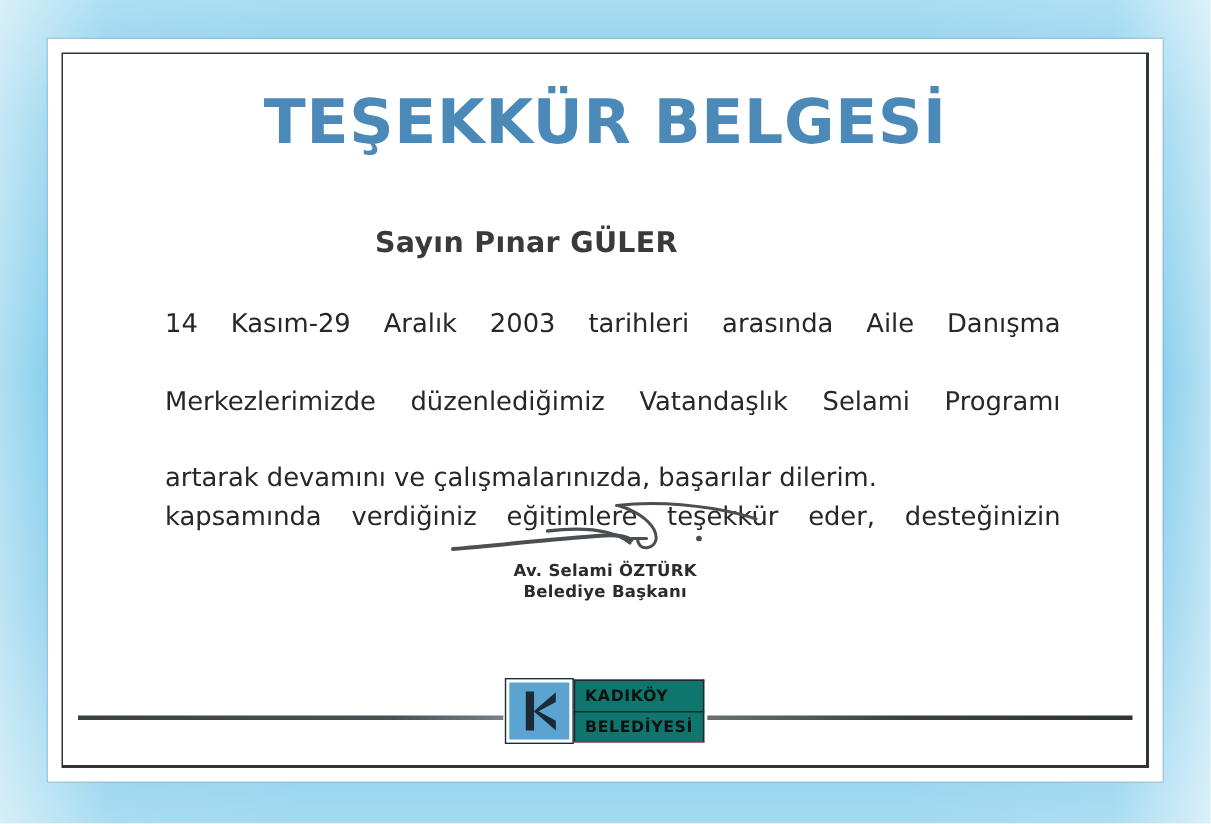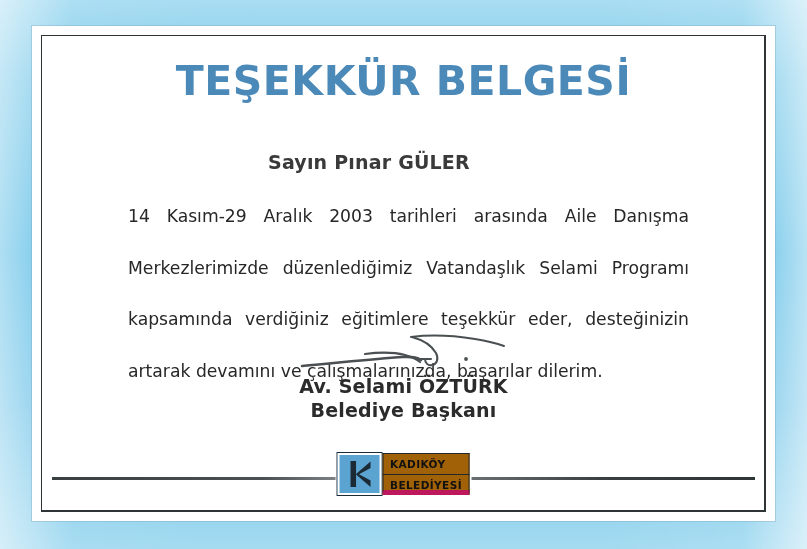--- a/index.html
+++ b/index.html
@@ -61,21 +61,21 @@
     bottom: 9px;
     border: 1px solid #2f3437;
     border-right-width: 2px;
     border-bottom-width: 2px;
     pointer-events: none;
   }
 
   .content {
     position: absolute;
     inset: 0;
-    padding: 0 70px;
+    padding: 0 52px;
     box-sizing: border-box;
     border-radius: 24px;
   }
 
   .title {
     margin: 0;
     padding-top: 31px;
     text-align: center;
     font-size: 41px;
     font-weight: bold;
@@ -131,21 +131,21 @@
   .signature-mark {
     display: block;
     margin: 0 auto;
     width: 210px;
     height: 52px;
   }
 
   .sign-name,
   .sign-role {
     margin: 0;
-    font-size: 19px;
+    font-size: 11px;
     font-weight: bold;
     color: #2b2b2b;
     line-height: 1.28;
     letter-spacing: 0.2px;
   }
   .sign-name { margin-top: -4px; }
 
   
   .footer {
     position: absolute;
@@ -203,46 +203,46 @@
     border: 1px solid #23282b;
     border-bottom: none;
     padding: 1px 7px 0 7px;
     font-size: 10.5px;
     font-weight: bold;
     color: #111111;
     letter-spacing: 0.4px;
     line-height: 19px;
     height: 21px;
     box-sizing: border-box;
-    background: #a16207;
+    background: #0f766e;
     white-space: nowrap;
   }
-  .logo-line.bottom { border-bottom: 5px solid #be185d; text-align: center; }
+  .logo-line.bottom { border-bottom: 1px solid #be185d; text-align: center; }
 </style>
 </head>
 <body>
 
 <div class="certificate">
 
   <div class="frame-sheen"></div>
 
   <div class="paper">
     <div class="inner-rule"></div>
 
     <div class="content">
 
       <h1 class="title">TEŞEKKÜR BELGESİ</h1>
 
       <p class="recipient">Sayın Pınar GÜLER</p>
 
       <div class="body-text">
         <span class="line justify">14 Kasım-29 Aralık 2003 tarihleri arasında Aile Danışma</span>
         <span class="line justify">Merkezlerimizde düzenlediğimiz Vatandaşlık Selami Programı</span>
+        <span class="line last">artarak devamını ve  çalışmalarınızda, başarılar dilerim.</span>
         <span class="line justify">kapsamında verdiğiniz eğitimlere teşekkür eder, desteğinizin</span>
-        <span class="line last">artarak devamını ve  çalışmalarınızda, başarılar dilerim.</span>
       </div>
 
       <div class="signature-block">
 
         <svg class="signature-mark" viewBox="0 0 210 52" aria-hidden="true">
           <g fill="none" stroke="#4a4f52" stroke-linecap="round" stroke-linejoin="round">
             <path d="M3,40 C38,37 72,33 104,31 C112,30.5 118,31.5 122,34" stroke-width="2.6"></path>
             <path d="M66,28 C82,26 96,26.5 106,29 C113,30.8 118,33.5 121,36" stroke-width="2.2"></path>
             <path d="M112,11 C132,8.5 154,9.5 176,13 C188,15 198,17.5 205,20" stroke-width="2.0"></path>
             <path d="M113,11 C124,14 133,20 137,27 C140,33 138,38 133,39

